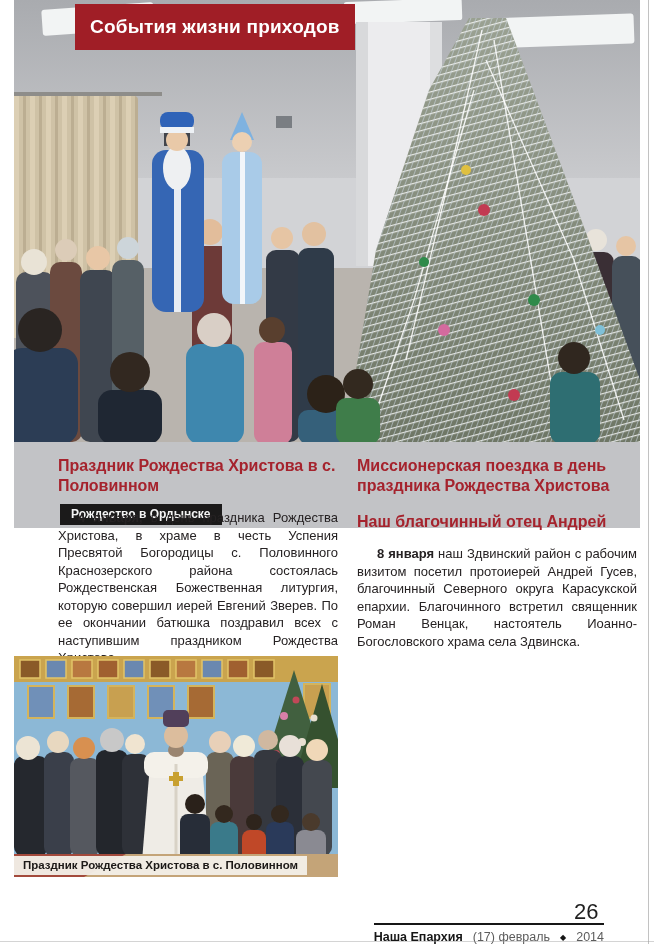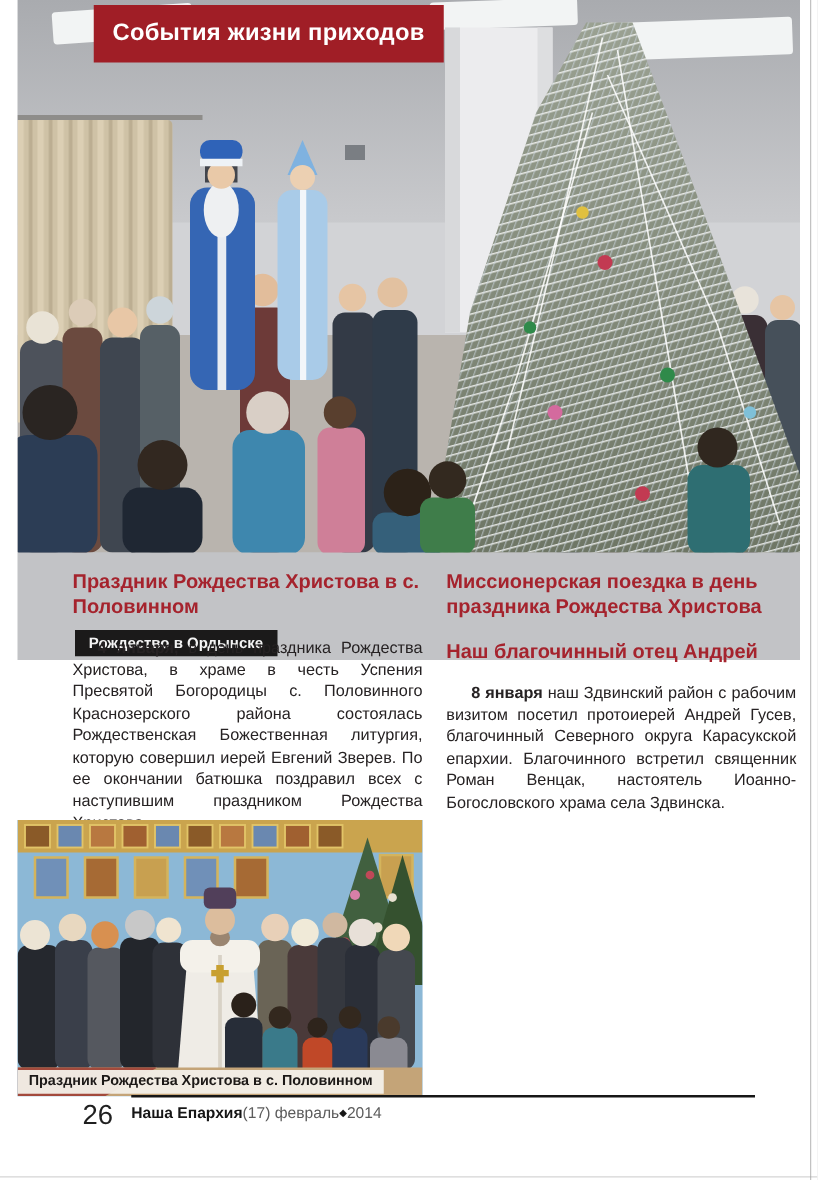--- a/index.html
+++ b/index.html
@@ -41,25 +41,25 @@
   .col p{
     margin:0;font-size:13px;line-height:17.5px;text-align:justify;text-indent:20px;
     hyphens:manual;-webkit-hyphens:manual;color:#262223;
   }
   .col p b{font-weight:bold;}
 
   
   .photo-left{position:absolute;left:14px;top:656px;width:324px;height:221px;overflow:hidden;background:#8cb8d6;}
 
   
-  .footer{position:absolute;left:66px;top:876px;width:538px;display:flex;align-items:flex-start;}
+  .footer{position:absolute;left:66px;top:896px;width:538px;display:flex;align-items:flex-end;flex-direction:column;}
   .pagenum{font-size:22px;line-height:1;color:#1f1f1f;margin-top:5px;width:30px;}
   .footer-right{
     margin-left:9px;border-top:2px solid #161616;padding-top:5px;flex:1;
-    font-size:12.5px;display:flex;align-items:baseline;color:#5c5c5c;
+    font-size:12.5px;display:flex;align-items:baseline;gap:10px;color:#5c5c5c;
   }
   .footer-right .mag{color:#161616;font-weight:bold;}
   .footer-right .diamond{font-size:8px;color:#161616;align-self:center;}
 </style>
 </head>
 <body>
 
 <div class="page">
 
   <div class="photo-top">

